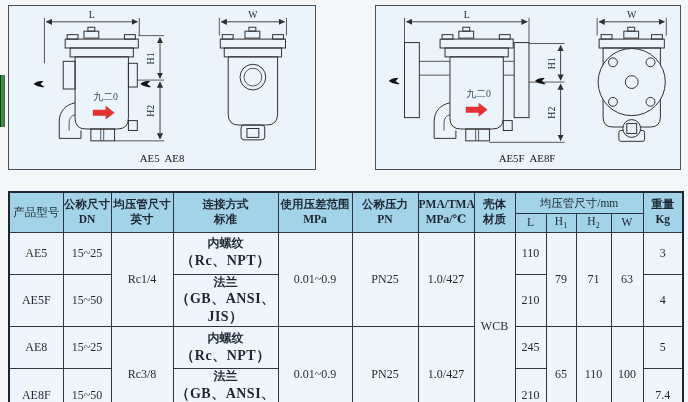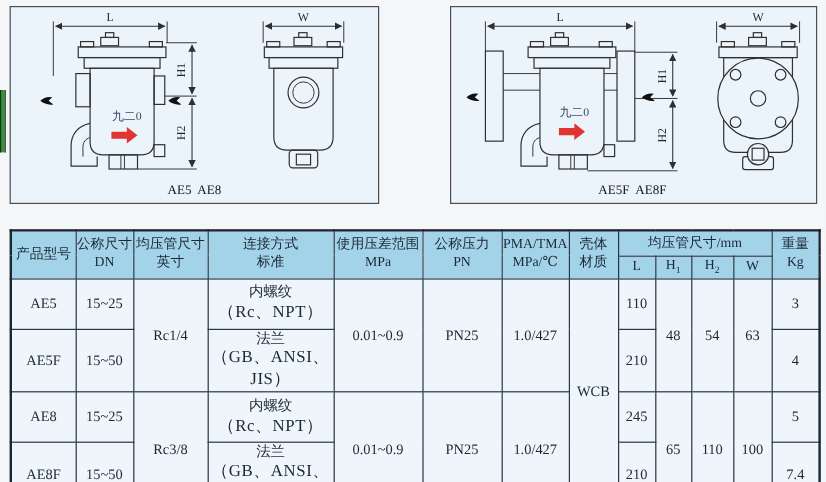--- a/index.html
+++ b/index.html
@@ -29,21 +29,21 @@
   }
   table.spec th,table.spec td{
     border:1px solid #2a3644;text-align:center;vertical-align:middle;
     padding:0;font-weight:normal;overflow:hidden;
     font-size:12px;line-height:1.25;
   }
   table.spec thead th{background:#a3d3e9;font-size:11.5px;}
   thead tr.h1{height:21px;}
   thead tr.h2{height:19px;}
   tbody tr{height:42px;}
-  .two-line div{line-height:1.3;}
+  .two-line div{line-height:1.3;font-weight:bold;}
   .cell-sub{font-size:14px;letter-spacing:0.5px;}
   .bold{font-weight:bold;}
   sub{font-size:8px;}
   .svg-line{stroke:#2f2f2f;stroke-width:1;fill:none;}
   .svg-thin{stroke:#2f2f2f;stroke-width:0.8;fill:none;}
   .svg-fillbg{fill:#ebf3fb;stroke:#2f2f2f;stroke-width:1;}
   .dim{stroke:#2f2f2f;stroke-width:0.9;fill:none;}
   .dim-label{font-size:10px;fill:#1c2733;}
   .caption{font-size:11px;fill:#151515;}
   .watermark{font-size:10px;fill:#3c4a63;}
@@ -261,22 +261,22 @@
       <td rowspan="2">Rc1/4</td>
       <td class="two-line">
         <div>内螺纹</div>
         <div class="cell-sub">（Rc、NPT）</div>
       </td>
       <td rowspan="2">0.01~0.9</td>
       <td rowspan="2">PN25</td>
       <td rowspan="2">1.0/427</td>
       <td rowspan="4">WCB</td>
       <td>110</td>
-      <td rowspan="2">48</td>
-      <td rowspan="2">54</td>
+      <td rowspan="2">79</td>
+      <td rowspan="2">71</td>
       <td rowspan="2">63</td>
       <td>3</td>
     </tr>
     <tr>
       <td>AE5F</td>
       <td class="bold">15~50</td>
       <td class="two-line">
         <div>法兰</div>
         <div class="cell-sub">（GB、ANSI、JIS）</div>
       </td>

